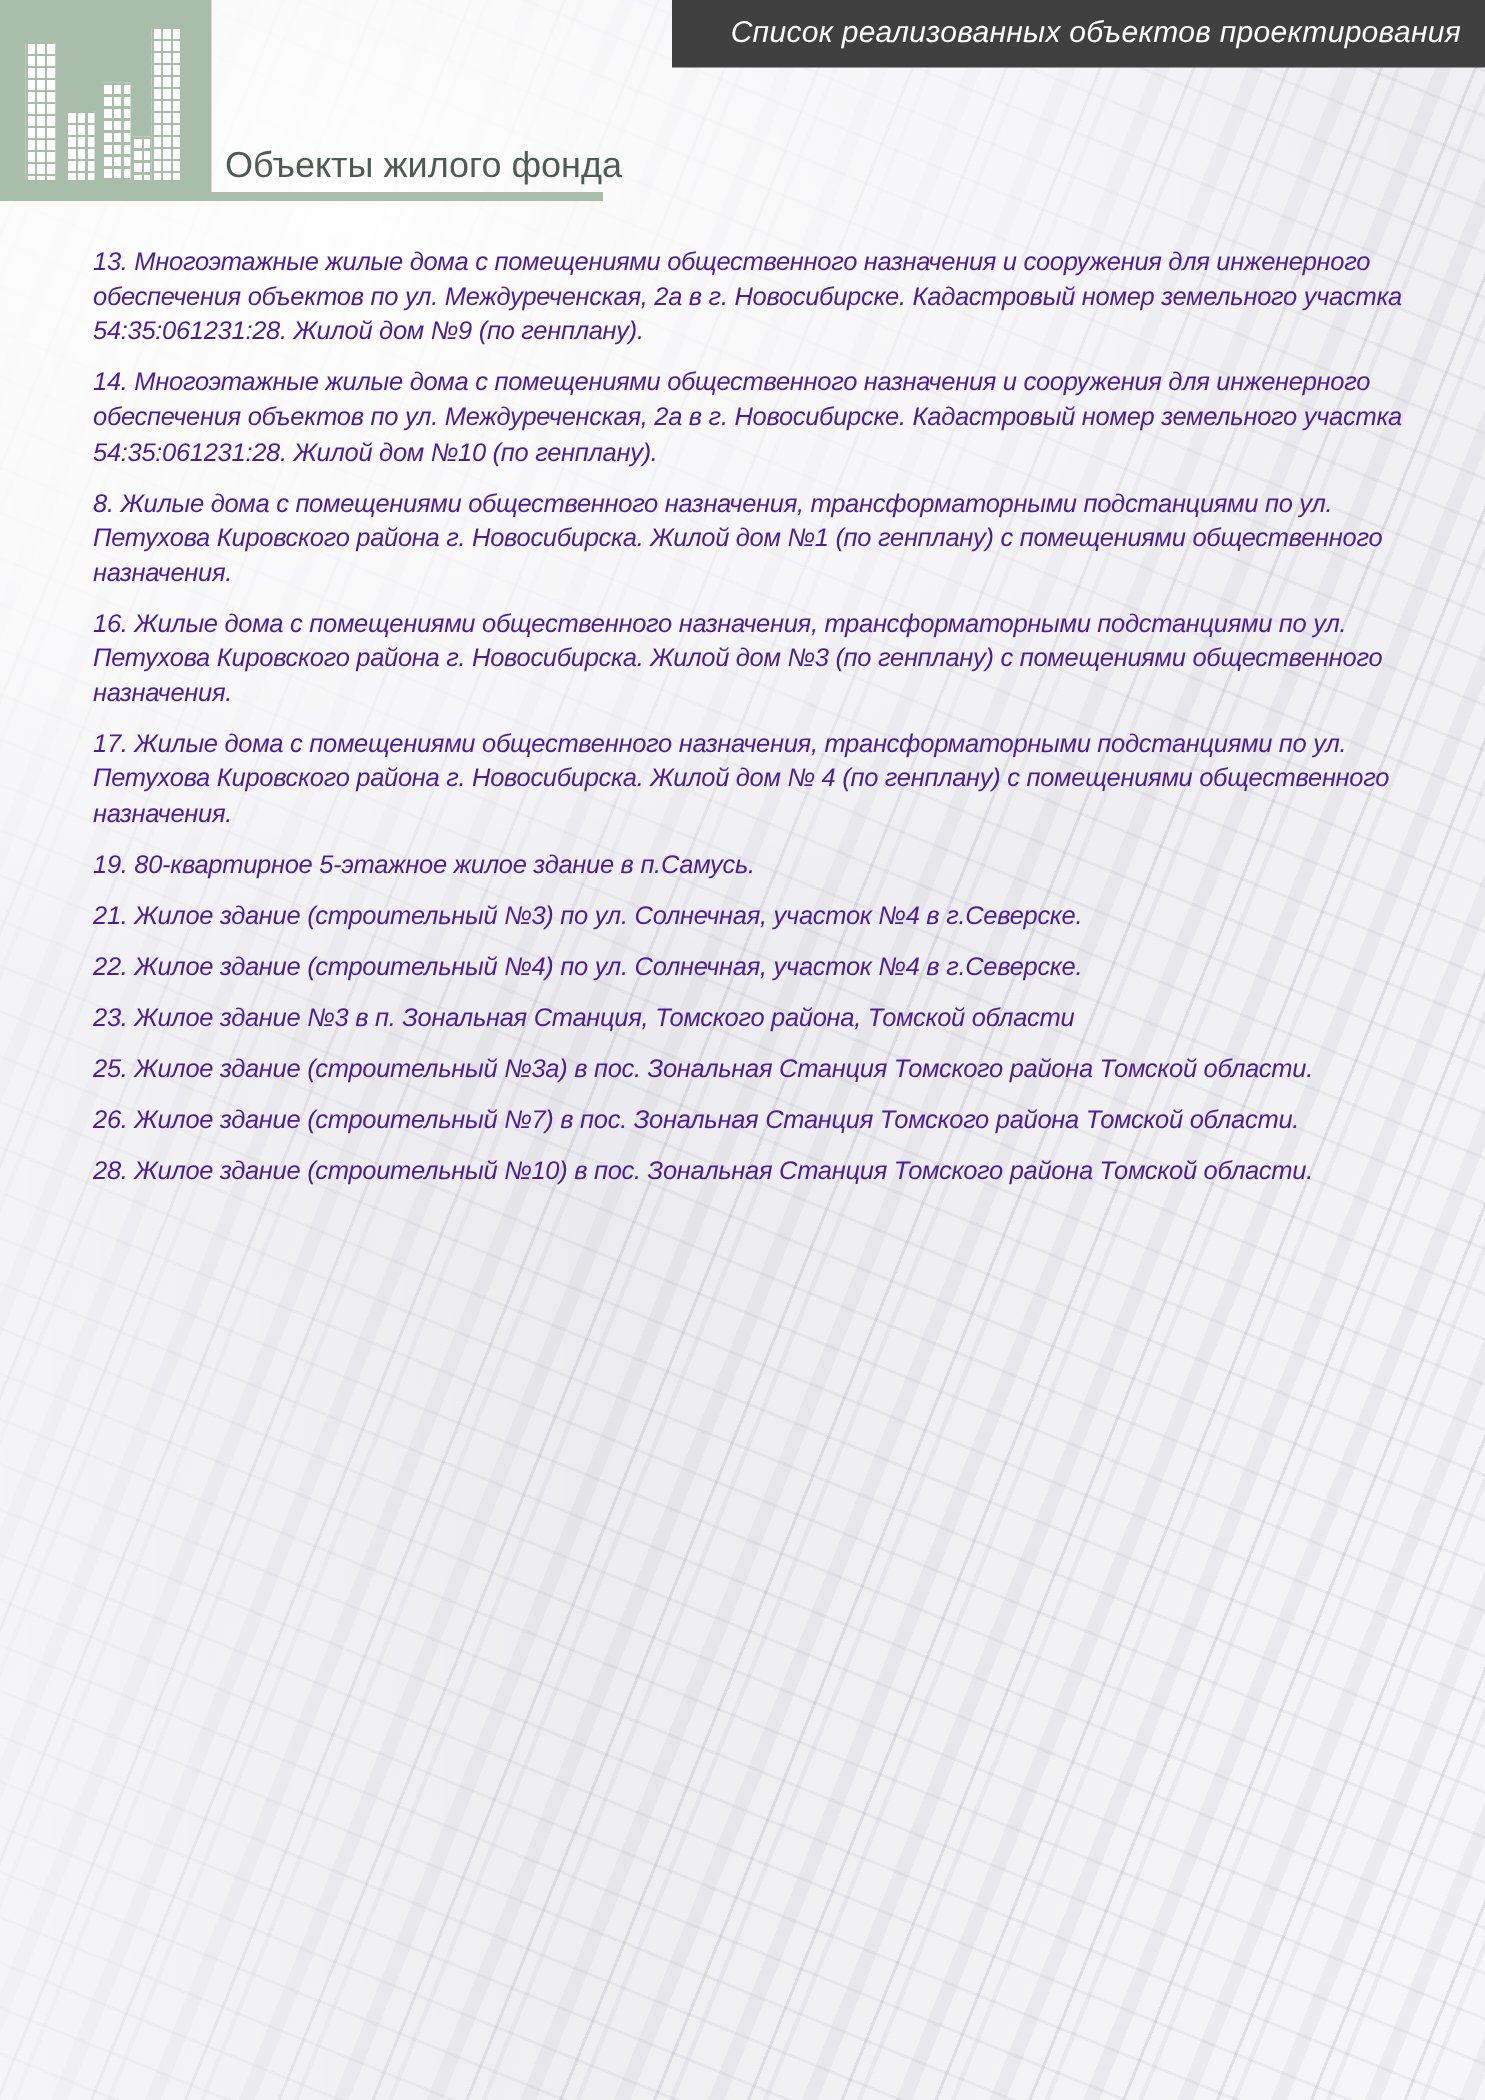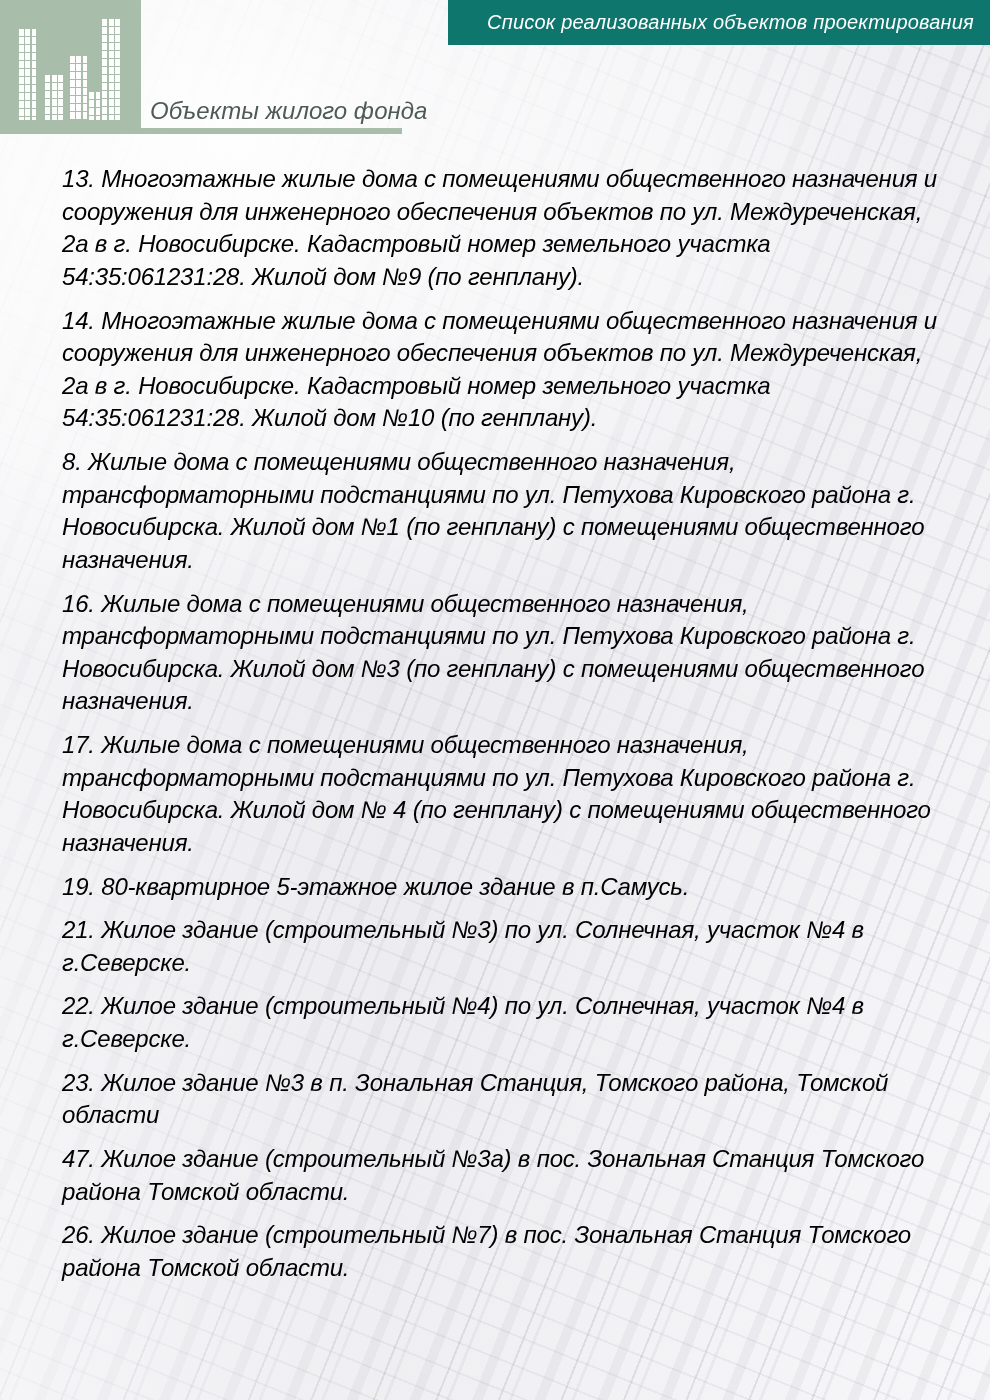--- a/index.html
+++ b/index.html
@@ -38,21 +38,21 @@
       linear-gradient(112deg, #e2e2e8 0%, #ececf0 45%, #f7f7f9 100%);
   }
 
   
   .banner {
     position: absolute;
     top: 0;
     left: 448px;
     right: 0;
     height: 45px;
-    background: #0f766e;
+    background: #404040;
     display: flex;
     align-items: center;
     justify-content: flex-end;
     padding-right: 16px;
     box-sizing: border-box;
   }
   .banner span {
     color: #ffffff;
     font-style: italic;
     font-size: 20px;
@@ -81,21 +81,20 @@
   .b4 { left: 88px;  top: 91px; width: 12px; height: 29px;  }
   .b5 { left: 101px; top: 18px; width: 19px; height: 102px; }
 
   .section-title {
     position: absolute;
     left: 150px;
     top: 97px;
     margin: 0;
     font-size: 24px;
     font-weight: normal;
-    font-style: italic;
     color: #4e5b55;
     white-space: nowrap;
   }
   .title-underline {
     position: absolute;
     left: 129px;
     top: 128px;
     width: 273px;
     height: 6px;
     background: #a9bdab;
@@ -103,24 +102,24 @@
 
   
   .list {
     position: absolute;
     left: 62px;
     top: 163px;
     width: 875px;
   }
   .list p {
     margin: 0 0 11px 0;
-    font-size: 24px;
+    font-size: 17px;
     font-style: italic;
     line-height: 1.36;
-    color: #000000;
+    color: #4c1d95;
     letter-spacing: -0.2px;
   }
 </style>
 </head>
 <body>
 
 <div class="page">
 
   <div class="bg"></div>
 
@@ -142,17 +141,18 @@
   <main class="list">
     <p>13. Многоэтажные жилые дома с помещениями общественного назначения и сооружения для инженерного обеспечения объектов по ул. Междуреченская, 2а в г. Новосибирске. Кадастровый номер земельного участка 54:35:061231:28. Жилой дом №9 (по генплану).</p>
     <p>14. Многоэтажные жилые дома с помещениями общественного назначения и сооружения для инженерного обеспечения объектов по ул. Междуреченская, 2а в г. Новосибирске. Кадастровый номер земельного участка 54:35:061231:28. Жилой дом №10 (по генплану).</p>
     <p>8. Жилые дома с помещениями общественного назначения, трансформаторными подстанциями по ул. Петухова Кировского района г. Новосибирска. Жилой дом №1 (по генплану) с помещениями общественного назначения.</p>
     <p>16. Жилые дома с помещениями общественного назначения, трансформаторными подстанциями по ул. Петухова Кировского района г. Новосибирска. Жилой дом №3 (по генплану) с помещениями общественного назначения.</p>
     <p>17. Жилые дома с помещениями общественного назначения, трансформаторными подстанциями по ул. Петухова Кировского района г. Новосибирска. Жилой дом № 4 (по генплану) с помещениями общественного назначения.</p>
     <p>19. 80-квартирное 5-этажное жилое здание в п.Самусь.</p>
     <p>21. Жилое здание (строительный №3) по ул. Солнечная, участок №4 в г.Северске.</p>
     <p>22. Жилое здание (строительный №4) по ул. Солнечная, участок №4 в г.Северске.</p>
     <p>23. Жилое здание №3 в п. Зональная Станция, Томского района, Томской области</p>
-    <p>47. Жилое здание (строительный №3а) в пос. Зональная Станция Томского района Томской области.</p>
+    <p>25. Жилое здание (строительный №3а) в пос. Зональная Станция Томского района Томской области.</p>
     <p>26. Жилое здание (строительный №7) в пос. Зональная Станция Томского района Томской области.</p>
+    <p>28. Жилое здание (строительный №10) в пос. Зональная Станция Томского района Томской области.</p>
   </main>
 
 </div>
 
 </body></html>

